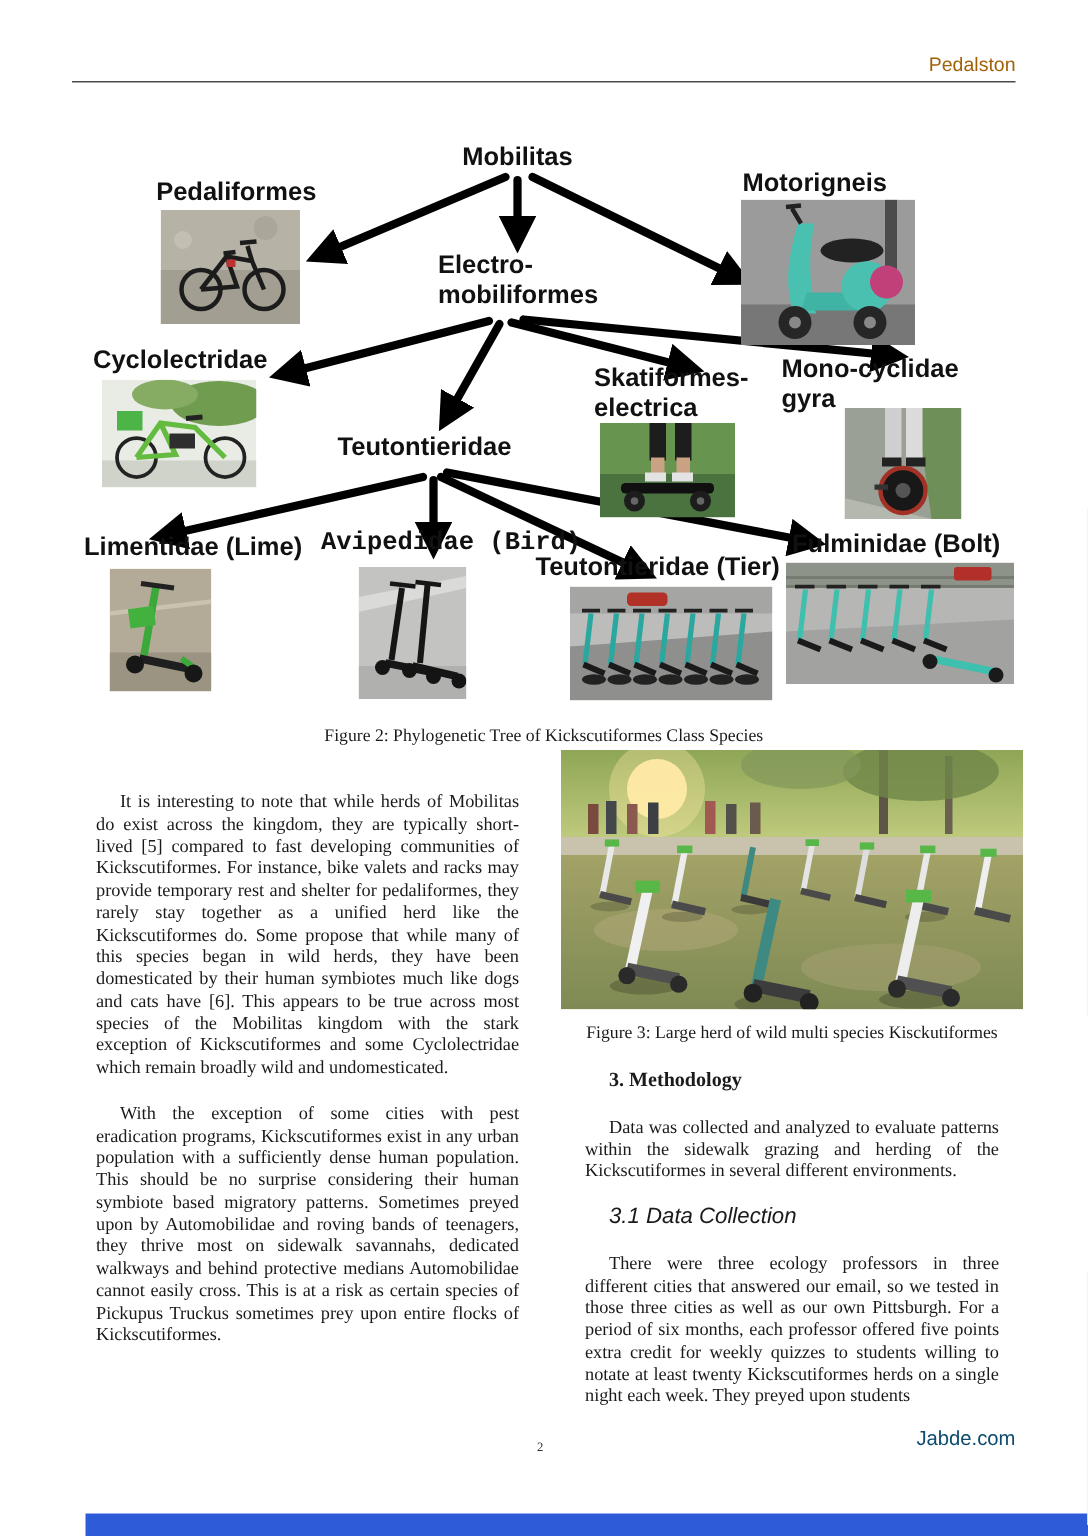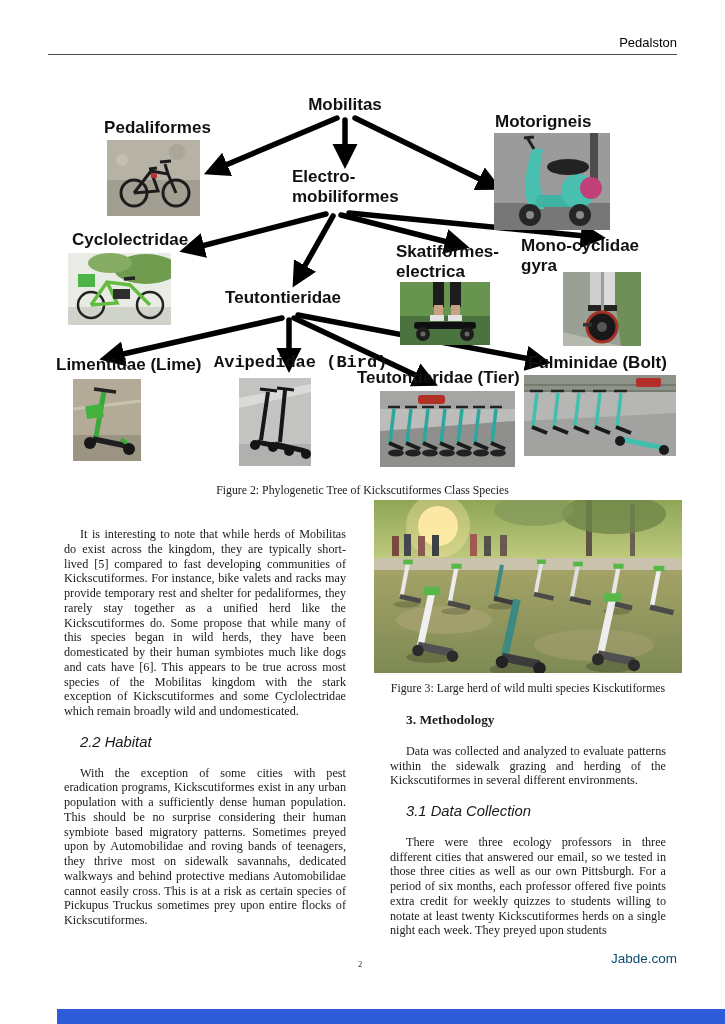--- a/index.html
+++ b/index.html
@@ -1,20 +1,20 @@
 <!DOCTYPE html>
 <html><head>
 <meta charset="utf-8">
 <style>
   html,body{margin:0;padding:0;background:#e9e9e9;}
   #page{position:relative;width:725px;height:1024px;background:#ffffff;margin:0 auto;overflow:hidden;
         font-family:"Liberation Serif",serif;color:#1a1a1a;}
   .abs{position:absolute;}
   
-  .running-head{font-family:"Liberation Sans",sans-serif;font-size:13px;color:#000000;}
+  .running-head{font-family:"Liberation Sans",sans-serif;font-size:13px;color:#a16207;}
   .head-rule{height:1px;background:#4a4a4a;}
   
   .tlabel{font-family:"Liberation Sans",sans-serif;font-weight:600;font-size:17px;line-height:1.15;
           color:#111;white-space:nowrap;}
   .tcenter{text-align:center;}
   .photo{overflow:hidden;}
   .photo svg{display:block;}
   
   .caption{font-size:11.8px;color:#1a1a1a;text-align:center;margin-top:12px;}
   
@@ -59,21 +59,21 @@
       </g>
     </svg>
 
     <div class="abs tlabel tcenter" style="left:288px;top:95px;width:114px;">Mobilitas</div>
     <div class="abs tlabel tcenter" style="left:100px;top:118px;width:115px;">Pedaliformes</div>
     <div class="abs tlabel" style="left:495px;top:112px;">Motorigneis</div>
     <div class="abs tlabel" style="left:292px;top:167px;">
       <div>Electro-</div>
       <div>mobiliformes</div>
     </div>
-    <div class="abs tlabel" style="left:72px;top:230px;">Cyclolectridae</div>
+    <div class="abs tlabel" style="left:62px;top:230px;">Cyclolectridae</div>
     <div class="abs tlabel" style="left:521px;top:236px;">
       <div>Mono-cyclidae</div>
       <div>gyra</div>
     </div>
     <div class="abs tlabel" style="left:396px;top:242px;">
       <div>Skatiformes-</div>
       <div>electrica</div>
     </div>
     <div class="abs tlabel tcenter" style="left:212px;top:288px;width:142px;">Teutontieridae</div>
     <div class="abs tlabel" style="left:56px;top:355px;">Limentidae (Lime)</div>
@@ -295,21 +295,20 @@
             <circle cx="140" cy="75" r="5" fill="#1a1a1a"></circle>
         </g>
       </svg>
     </div>
   </div>
 
   <div class="abs caption" style="left:110px;top:471px;width:505px;">Figure 2: Phylogenetic Tree of Kickscutiformes Class Species</div>
 
   <div class="abs col" style="left:48px;top:511px;width:314px;">
     <p>It is interesting to note that while herds of Mobilitas do exist across the kingdom, they are typically short-lived [5] compared to fast developing communities of Kickscutiformes. For instance, bike valets and racks may provide temporary rest and shelter for pedaliformes, they rarely stay together as a unified herd like the Kickscutiformes do. Some propose that while many of this species began in wild herds, they have been domesticated by their human symbiotes much like dogs and cats have [6]. This appears to be true across most species of the Mobilitas kingdom with the stark exception of Kickscutiformes and some Cyclolectridae which remain broadly wild and undomesticated.</p>
-    <p class="h-italic">2.2 Habitat</p>
     <p>With the exception of some cities with pest eradication programs, Kickscutiformes exist in any urban population with a sufficiently dense human population. This should be no surprise considering their human symbiote based migratory patterns. Sometimes preyed upon by Automobilidae and roving bands of teenagers, they thrive most on sidewalk savannahs, dedicated walkways and behind protective medians Automobilidae cannot easily cross. This is at a risk as certain species of Pickupus Truckus sometimes prey upon entire flocks of Kickscutiformes.</p>
   </div>
 
   <div class="abs" style="left:374px;top:500px;width:308px;">
     <div class="photo" style="width:308px;height:173px;">
       <svg width="308" height="173" viewBox="0 0 308 173">
         <defs>
           <linearGradient id="sky" x1="0" y1="0" x2="0" y2="1">
             <stop offset="0" stop-color="#8fa657"></stop>
               <stop offset="1" stop-color="#c3cd80"></stop>

